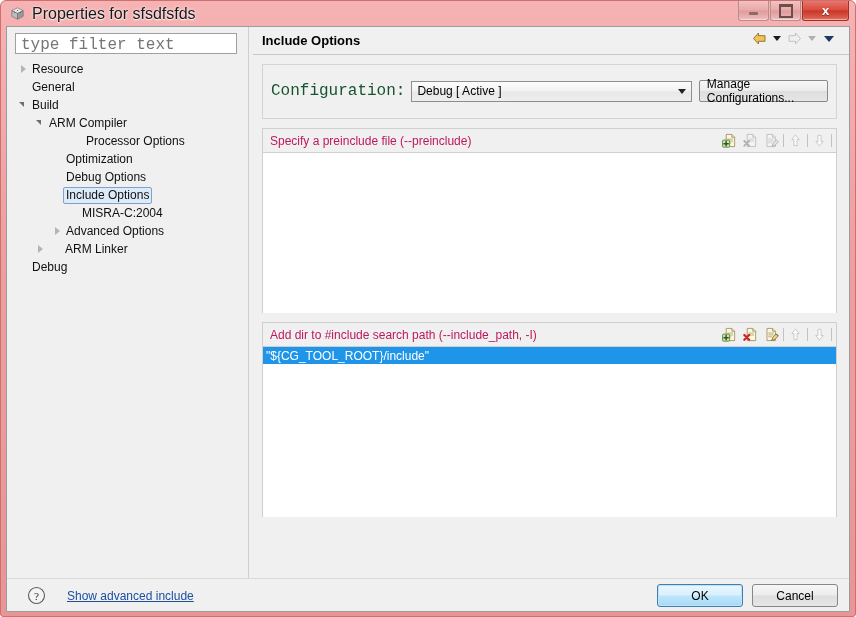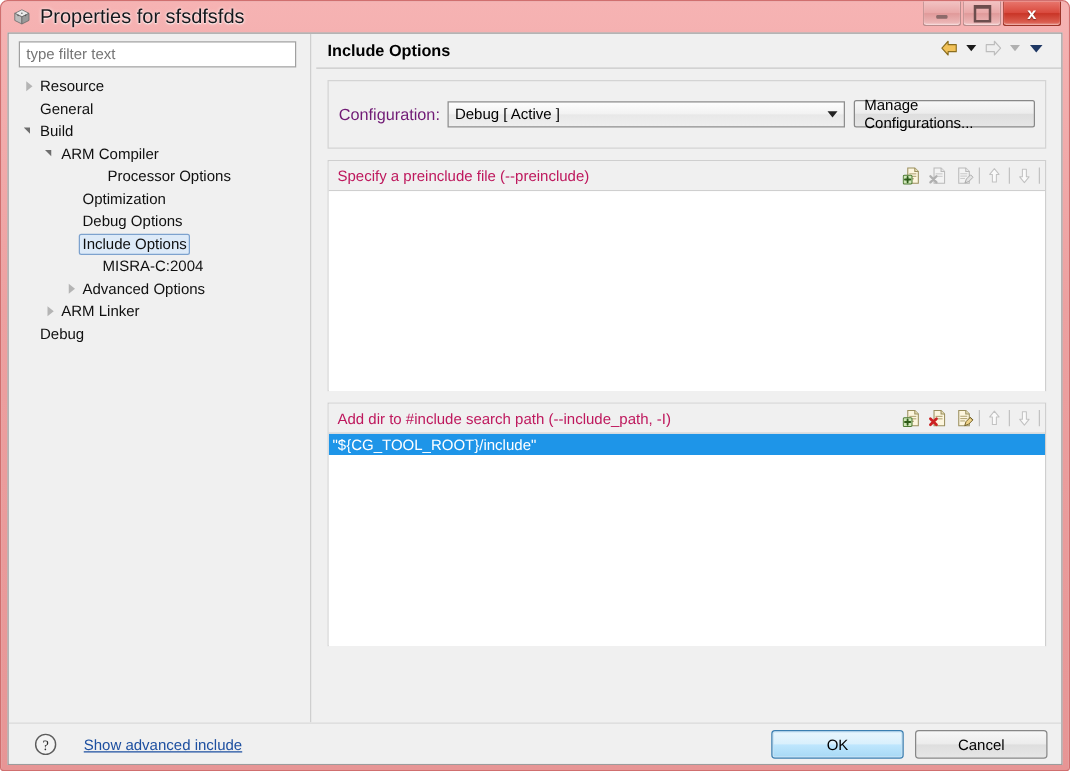--- a/index.html
+++ b/index.html
@@ -125,22 +125,22 @@
     height: 21px;
     box-sizing: border-box;
     background: #ffffff;
     border: 1px solid #a0a0a0;
     padding: 2px 0 0 5px;
   }
   .filter-box input {
     border: none;
     outline: none;
     width: 210px;
-    font-family: Liberation Sans, sans-serif;
-    font-size: 12px;
+    font-family: Liberation Mono, monospace;
+    font-size: 16px;
     color: #6e6e6e;
     background: transparent;
     padding: 0;
   }
   .tree {
     position: absolute;
     left: 0; top: 33px;
     right: 0;
     bottom: 0;
     overflow: hidden;
@@ -264,21 +264,21 @@
     background: #f0f0f0;
     box-sizing: border-box;
   }
   .config-row {
     position: absolute;
     left: 8px; top: 15px;
     right: 8px;
     display: flex;
     align-items: center;
   }
-  .config-label { font-size: 13px; color: #701a75; margin-right: 6px; }
+  .config-label { font-size: 16px; color: #14532d; margin-right: 6px; font-family: Liberation Mono, monospace; }
   .combo {
     position: relative;
     width: 332px;
     height: 21px;
     box-sizing: border-box;
     border: 1px solid #8e8e8e;
     background: linear-gradient(to bottom, #fdfdfd 0%, #f2f2f2 48%, #e8e8e8 52%, #eeeeee 100%);
     display: flex;
     align-items: center;
   }
@@ -384,21 +384,21 @@
     text-decoration: underline;
     cursor: pointer;
   }
   .dlg-buttons {
     position: absolute;
     right: 11px; top: 5px;
     display: flex;
     gap: 9px;
   }
   .dlg-btn {
-    width: 106px;
+    width: 86px;
     height: 23px;
     box-sizing: border-box;
     border: 1px solid #878787;
     border-radius: 3px;
     background: linear-gradient(to bottom, #f7f7f7 0%, #ececec 48%, #dedede 52%, #e6e6e6 100%);
     font-family: "Liberation Sans", sans-serif;
     font-size: 12px;
     color: #000;
     display: flex; align-items: center; justify-content: center;
     cursor: default;
@@ -481,21 +481,21 @@
             <span class="tree-label">Include Options</span>
           </div>
           <div class="tree-row" style="padding-left: 60px;">
             <span class="arrow"></span>
             <span class="tree-label">MISRA-C:2004</span>
           </div>
           <div class="tree-row" style="padding-left: 44px;">
             <span class="arrow collapsed"></span>
             <span class="tree-label">Advanced Options</span>
           </div>
-          <div class="tree-row" style="padding-left: 27px;">
+          <div class="tree-row" style="padding-left: 27px; gap: 16px;">
             <span class="arrow collapsed"></span>
             <span class="tree-label">ARM Linker</span>
           </div>
           <div class="tree-row" style="padding-left: 10px;">
             <span class="arrow"></span>
             <span class="tree-label">Debug</span>
           </div>
         </div>
     </div>
 

